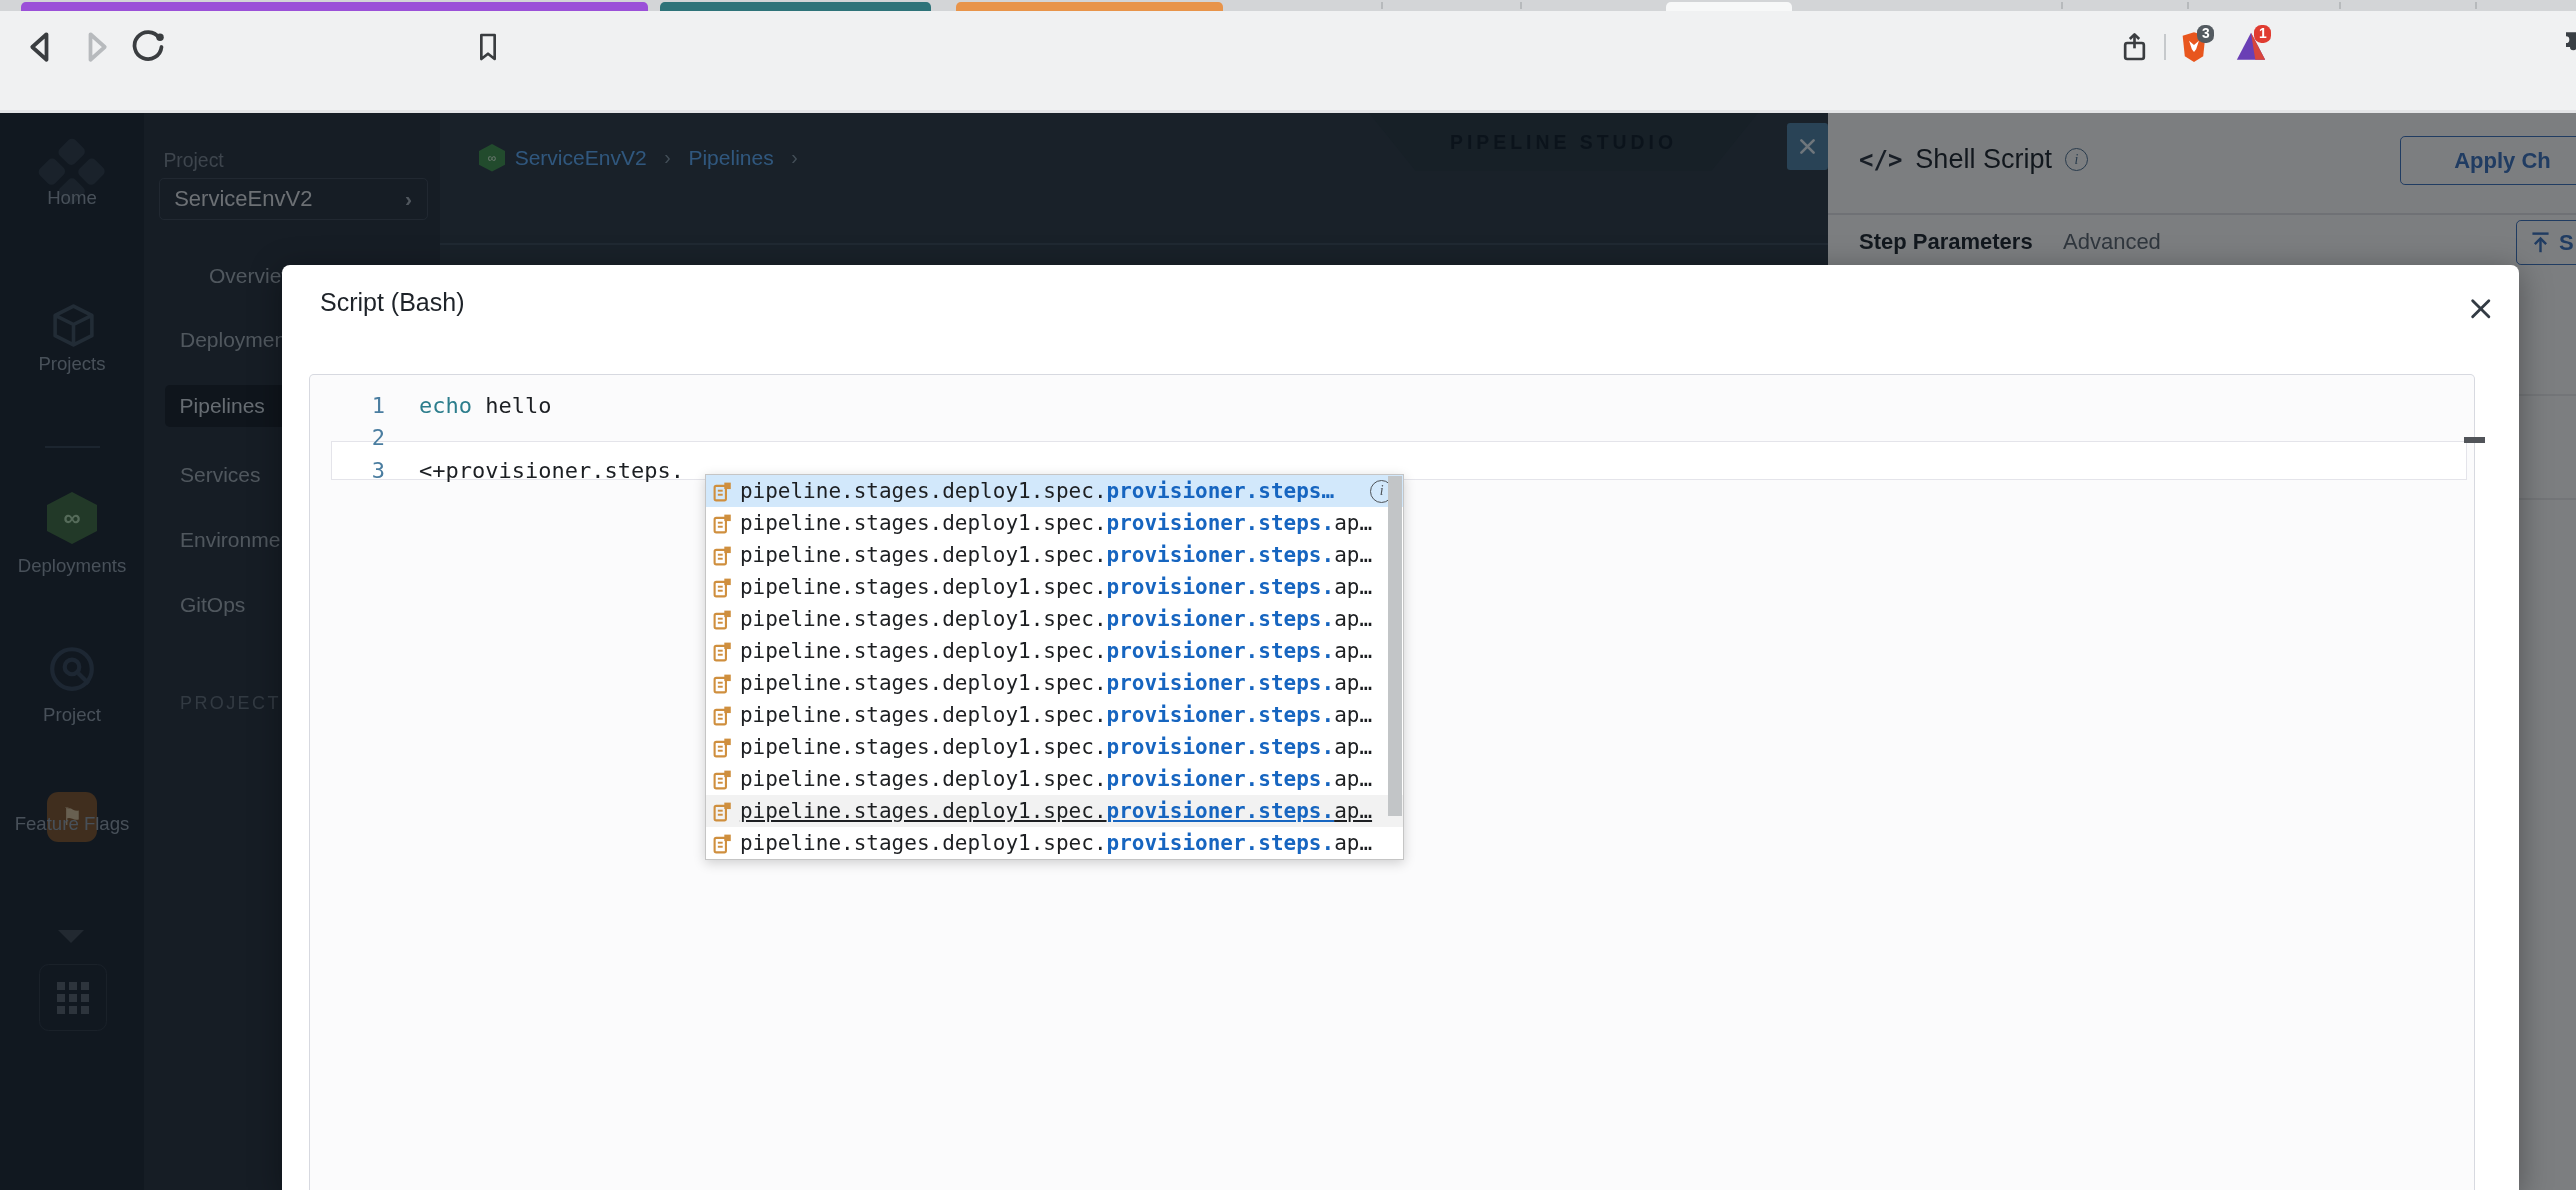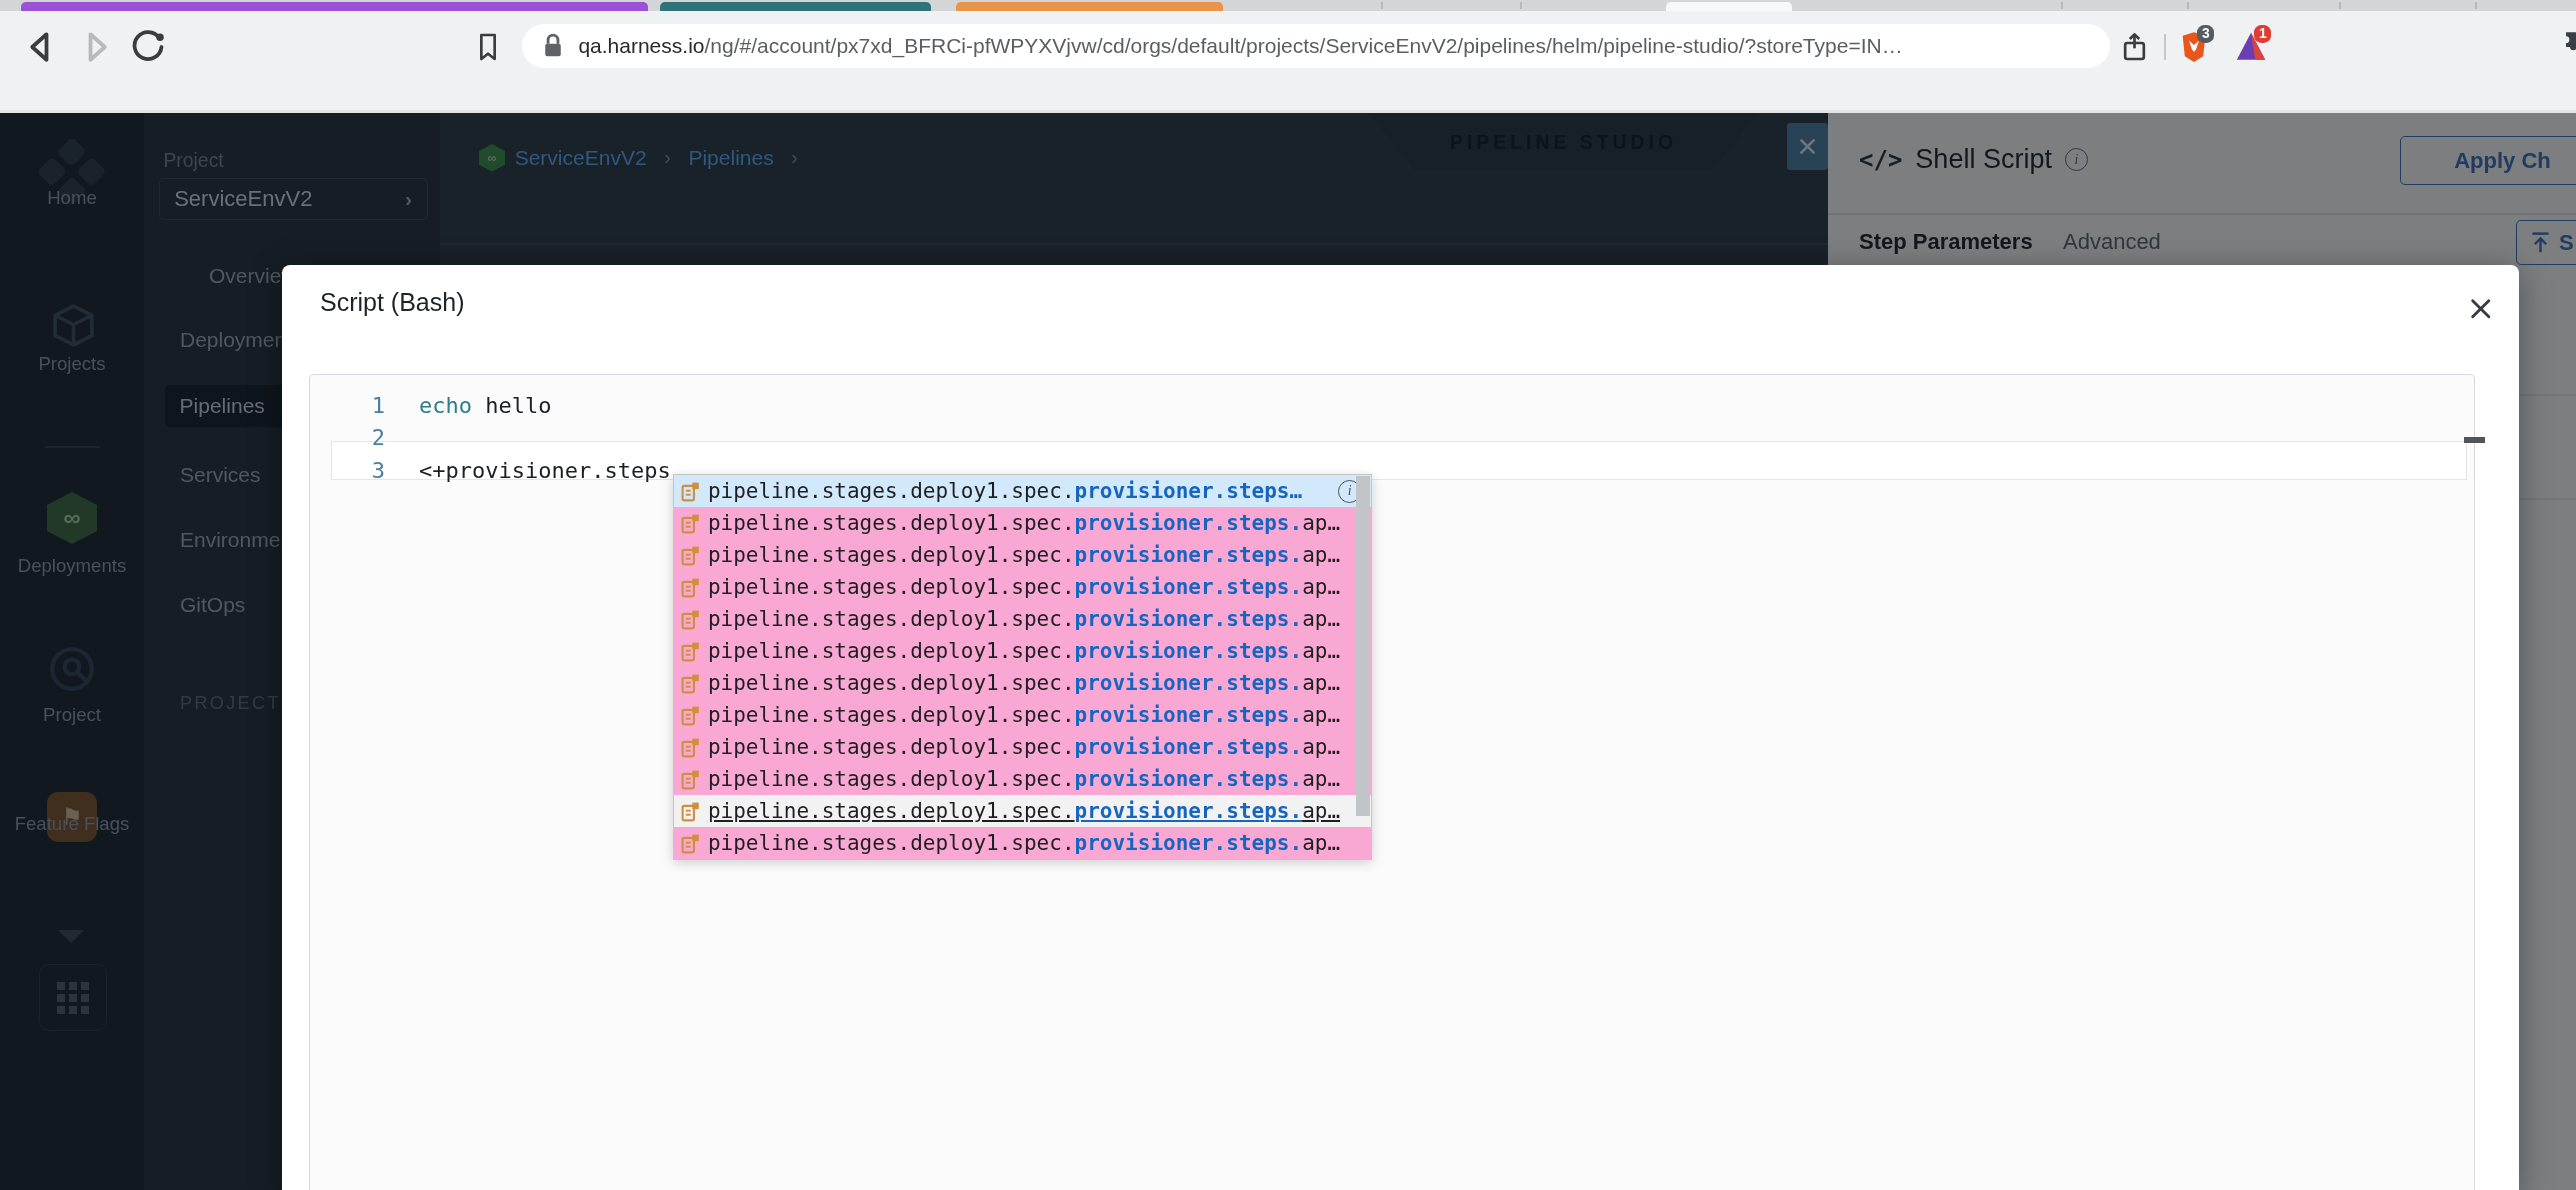--- a/index.html
+++ b/index.html
@@ -88,21 +88,21 @@
   #modal-close{position:absolute;left:2183px;top:27.5px;width:32px;height:32px;display:flex;align-items:center;justify-content:center;}
   #editor{position:absolute;left:27px;top:109px;width:2164px;height:817px;background:#fbfbfc;
       border:0.8px solid #d7d9e0;border-bottom:none;border-radius:4.9px 4.9px 0 0;}
   .ln{position:absolute;left:0;width:75px;text-align:right;font-size:22px;color:#4a7da0;}
   .cl{position:absolute;left:109px;font-size:22px;color:#1c1f23;white-space:pre;}
   .kw{color:#2c7d8c;}
   #line3-box{position:absolute;left:21px;top:66px;width:2134px;height:37px;background:#ffffff;border:0.8px solid #e4e4ea;}
   #cursor-mark{position:absolute;left:2154px;top:62px;width:21px;height:5.7px;background:#515459;}
 
   
-  #suggest{left:673px;top:474px;width:697px;background:#f9a8d4;border:0.8px solid #c5c5c5;
+  #suggest{left:705px;top:474px;width:697px;background:#ffffff;border:0.8px solid #c5c5c5;
       box-shadow:0 3.2px 11.3px rgba(0,0,0,0.18);z-index:25;}
   .sg-row{height:32px;display:flex;align-items:center;padding:0 4.9px 0 6.5px;box-sizing:border-box;
       font-family:"DejaVu Sans Mono",monospace;font-size:21px;color:#1d1f22;white-space:nowrap;overflow:hidden;}
   .sg-row.selected{background:#d2e8fb;}
   .sg-row.underlined{background:#f2f2f2;}
   .sg-row.underlined .sg-prefix,.sg-row.underlined .sg-match,.sg-row.underlined .sg-suffix{text-decoration:underline;}
   .sg-match{color:#1665c0;font-weight:bold;}
   .sg-icon{width:19.4px;height:21px;margin-right:8px;flex:0 0 auto;}
   .sg-info{margin-left:auto;margin-right:4.9px;width:21px;height:21px;border:1.6px solid #4e5358;border-radius:50%;
       color:#4e5358;font-size:13.8px;display:flex;align-items:center;justify-content:center;flex:0 0 auto;
@@ -139,29 +139,20 @@
   <div class="navbtn" style="left:130px;">
     <svg width="36" height="36" viewBox="0 0 48 48">
         <path d="M39 12 A18 18 0 1 0 42 24" fill="none" stroke="#3a3d40" stroke-width="5" stroke-linecap="round"></path>
         <circle cx="40" cy="11" r="5" fill="#3a3d40"></circle>
       </svg>
   </div>
   <div class="navbtn" style="left:470px;">
     <svg width="32" height="32" viewBox="0 0 48 48">
         <path d="M14 6 h20 v36 l-10 -8 l-10 8 z" fill="none" stroke="#3a3d40" stroke-width="4" stroke-linejoin="round"></path>
       </svg>
-  </div>
-  <div class="abs" id="urlbar">
-    <span style="margin-right:13px;display:inline-flex;">
-      <svg width="24" height="27.5" viewBox="0 0 34 38">
-          <rect x="6" y="16" width="22" height="18" rx="3" fill="#5f6368"></rect>
-          <path d="M10 16 v-5 a7 7 0 0 1 14 0 v5" fill="none" stroke="#5f6368" stroke-width="4"></path>
-        </svg>
-    </span>
-    <span class="urltext"><span class="urldomain">qa.harness.io</span><span>/ng/#/account/px7xd_BFRCi-pfWPYXVjvw/cd/orgs/default/projects/ServiceEnvV2/pipelines/helm/pipeline-studio/?storeType=IN…</span></span>
   </div>
   <div class="navbtn" style="left:2116px;">
     <svg width="31" height="32" viewBox="0 0 44 48">
         <rect x="8" y="18" width="28" height="24" rx="3" fill="none" stroke="#3a3d40" stroke-width="4"></rect>
         <line x1="22" y1="6" x2="22" y2="26" stroke="#3a3d40" stroke-width="4"></line>
         <path d="M15 12 L22 5 L29 12" fill="none" stroke="#3a3d40" stroke-width="4" stroke-linejoin="round"></path>
       </svg>
   </div>
   <div class="abs" style="left:2164px;top:23px;width:1.6px;height:26px;background:#c6c9cc;"></div>
   <div class="navbtn" style="left:2176px;">

